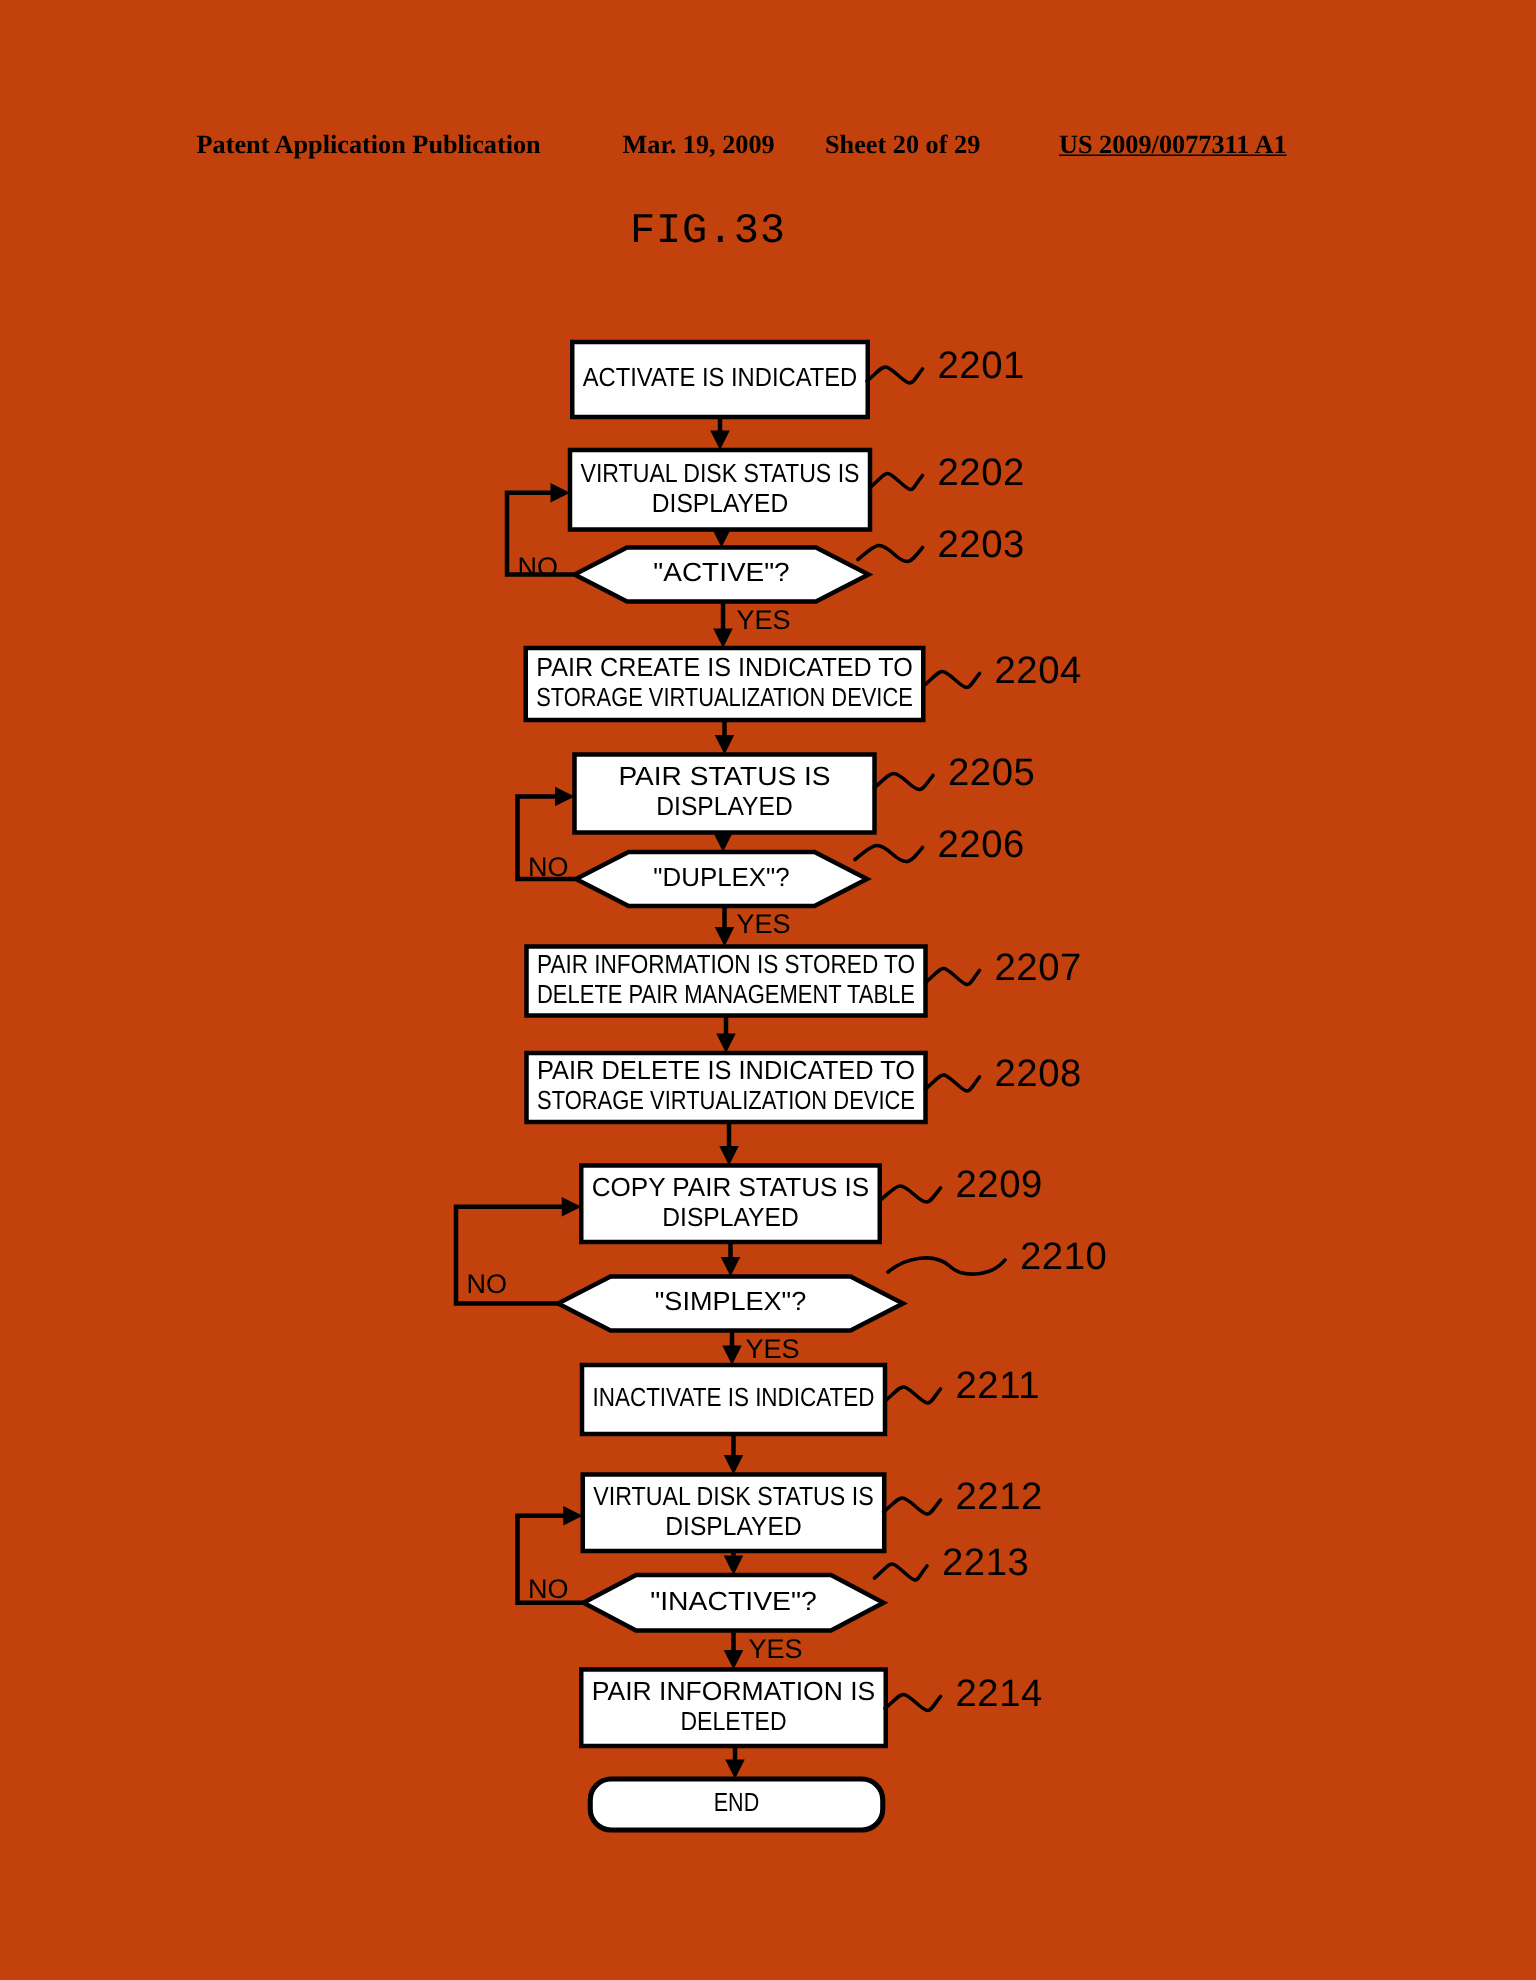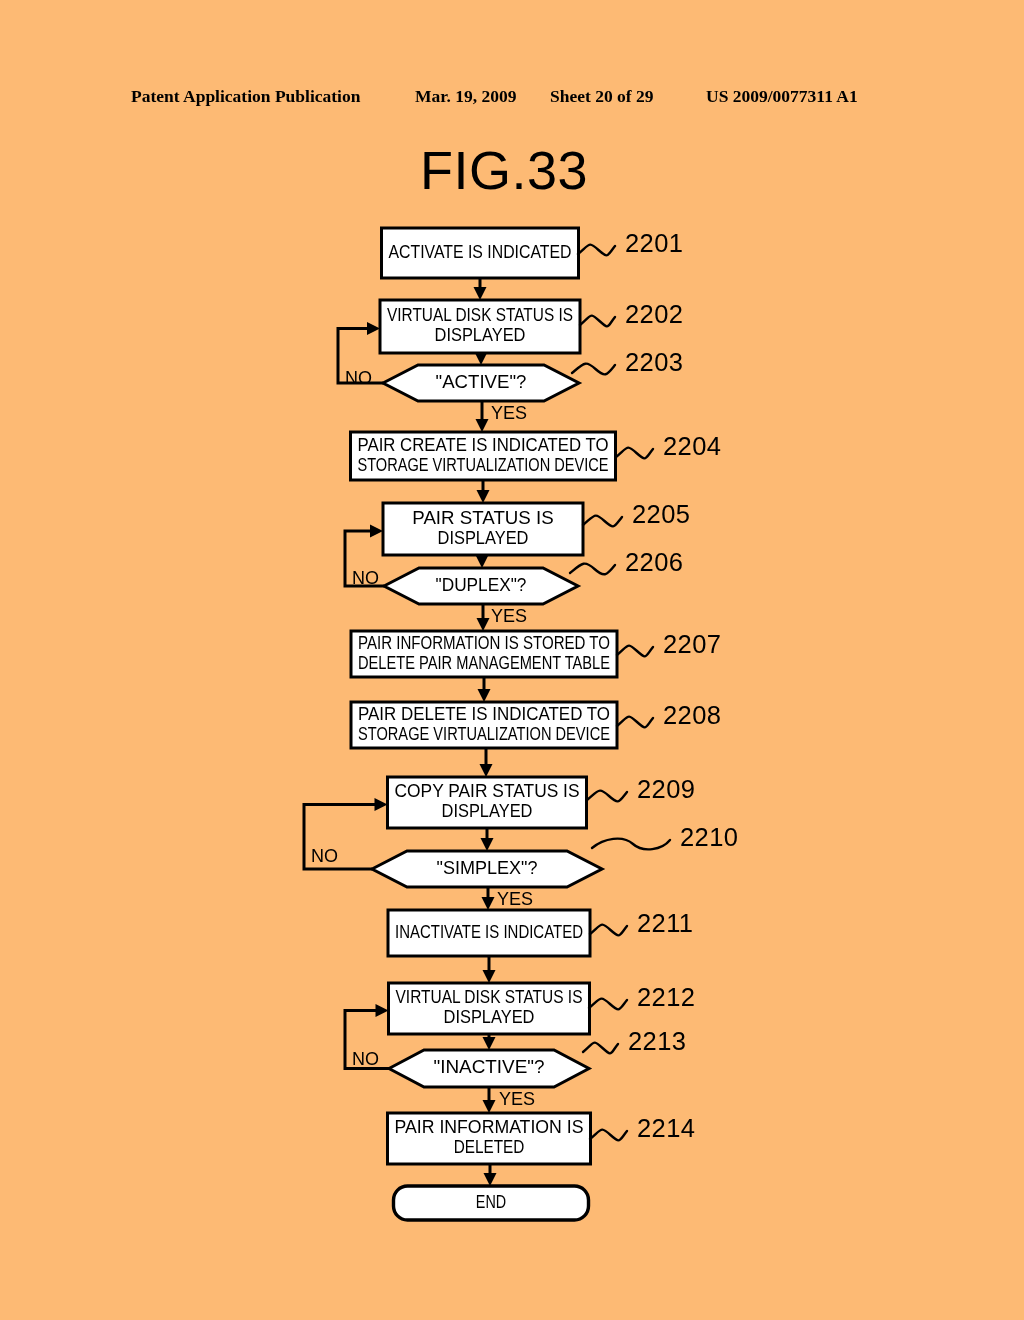--- a/index.html
+++ b/index.html
@@ -11,49 +11,49 @@
   body {
     width: 1024px;
     height: 1320px;
     position: relative;
     font-family: "Liberation Sans", sans-serif;
     overflow: hidden;
   }
   .page {
     position: absolute;
     inset: 0;
-    background: #fdba74;
+    background: #c2410c;
   }
   
   .pat-header {
     position: absolute;
     top: 86px;
     left: 0;
     width: 1024px;
     height: 26px;
     font-family: "Liberation Serif", serif;
     font-weight: bold;
     font-size: 17.5px;
     color: #000;
     letter-spacing: 0px;
     white-space: nowrap;
   }
   .pat-header span { position: absolute; top: 0; }
   .hdr-pub   { left: 131px; }
   .hdr-date  { left: 415px; }
   .hdr-sheet { left: 550px; }
-  .hdr-num   { left: 706px; }
+  .hdr-num   { left: 706px; text-decoration: underline; }
 
   
   .fig-title {
     position: absolute;
     left: 420px;
     top: 139px;
-    font-family: Liberation Sans, sans-serif;
-    font-size: 54px;
+    font-family: Liberation Mono, monospace;
+    font-size: 28px;
     font-weight: 400;
     color: #000;
     letter-spacing: 0.5px;
   }
 
   
   #flow {
     position: absolute;
     left: 0;
     top: 0;

